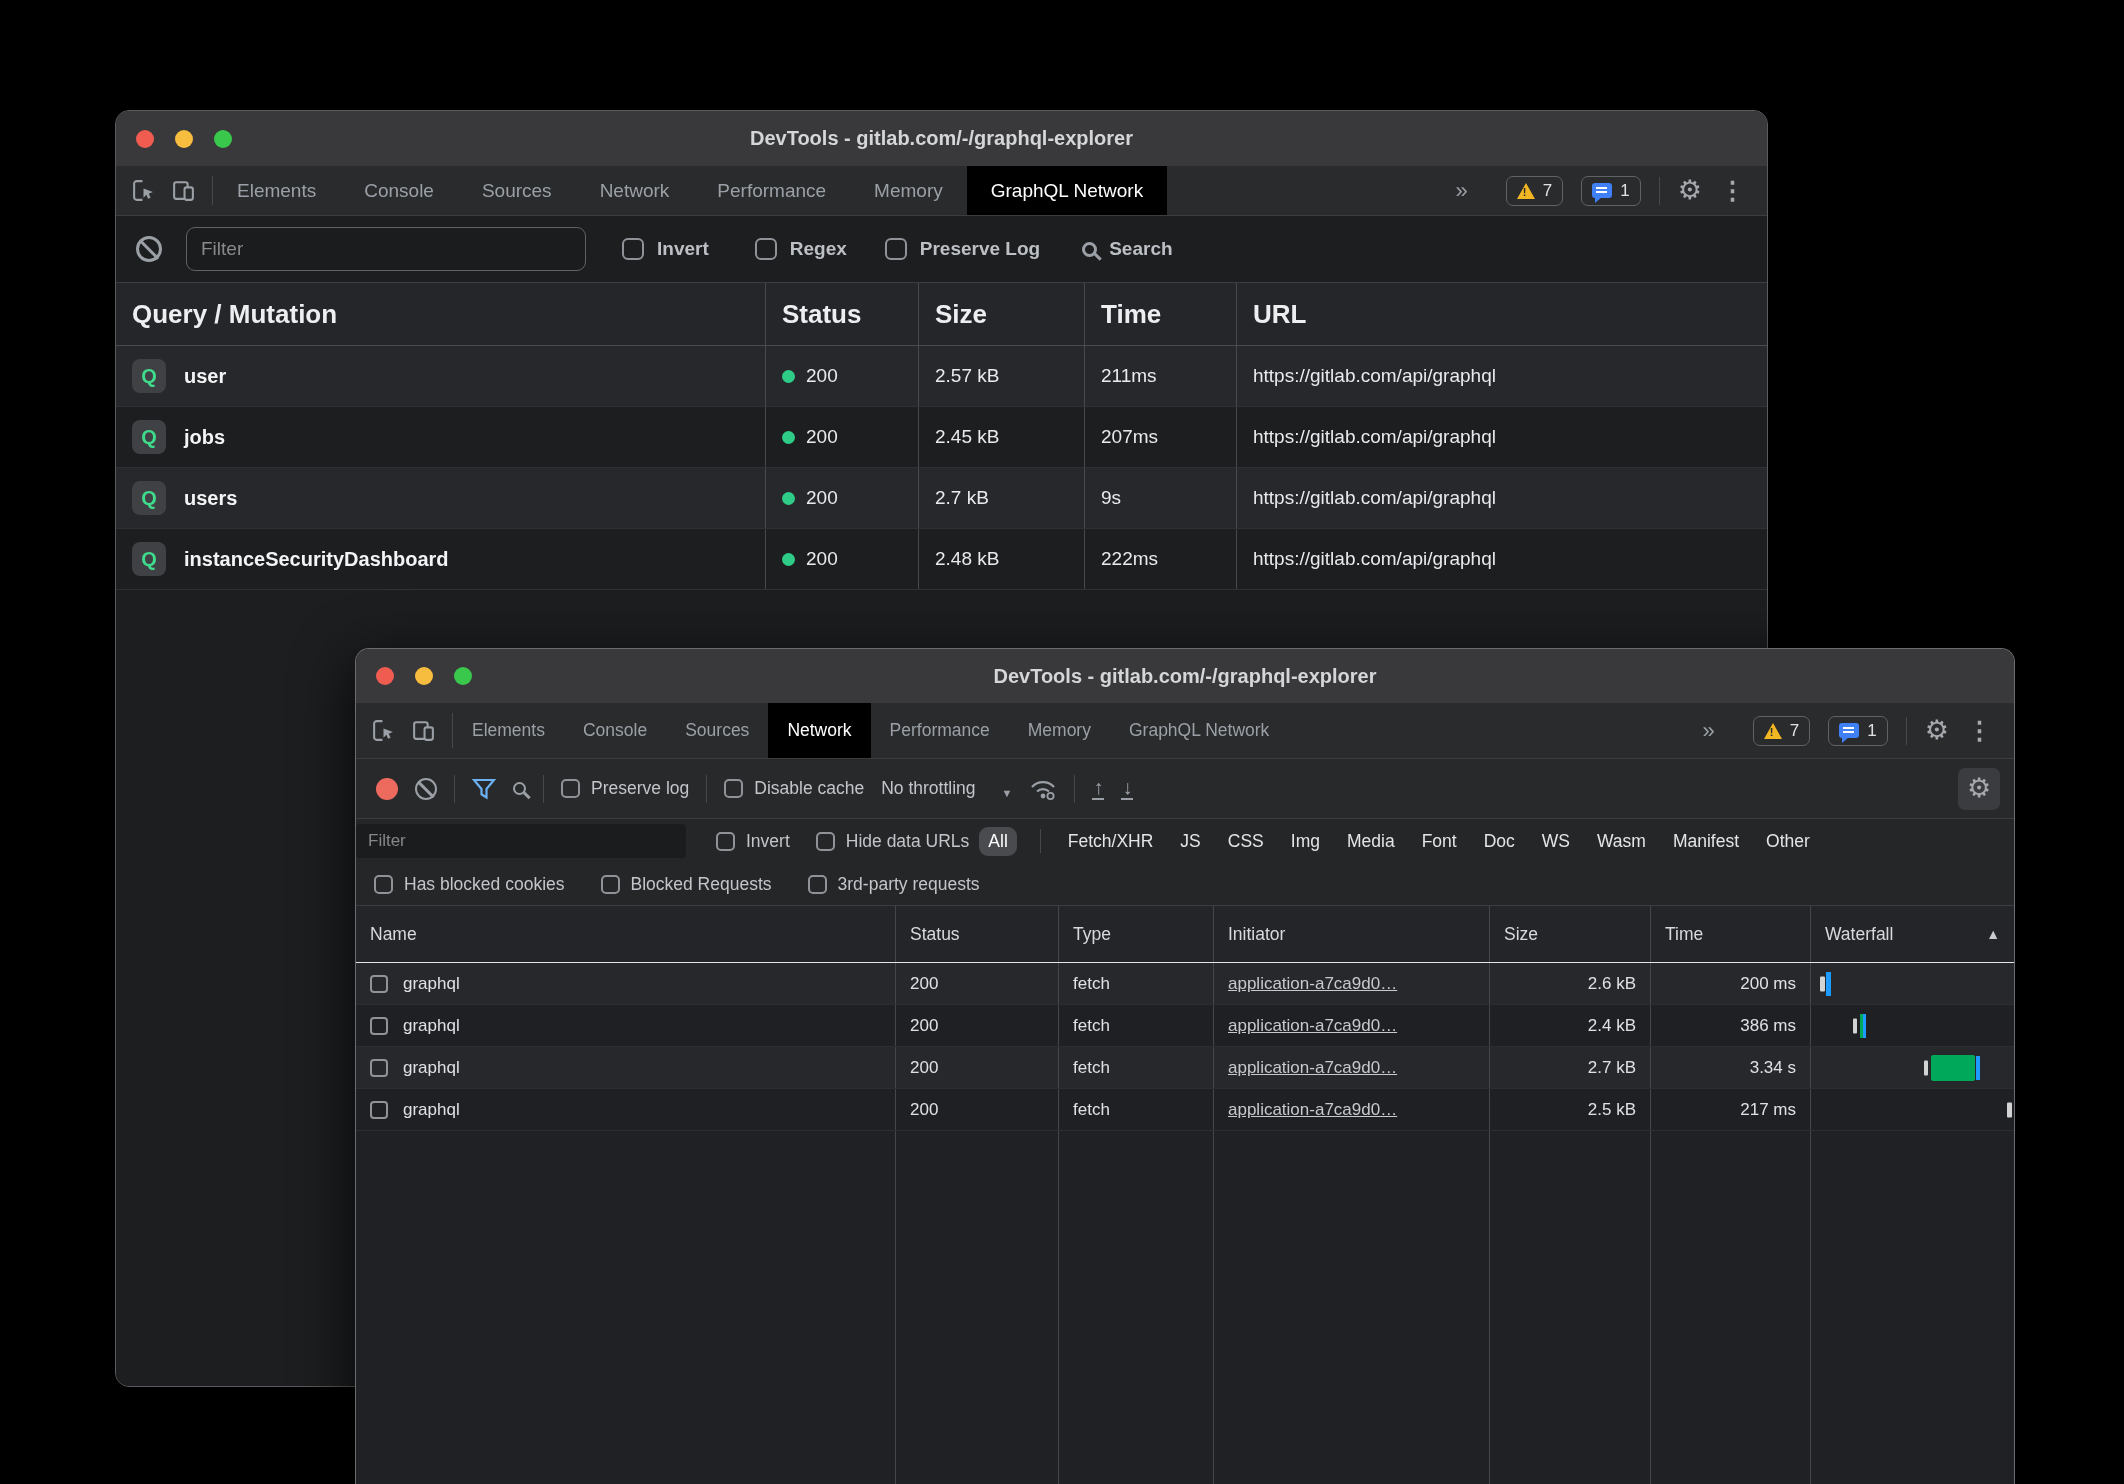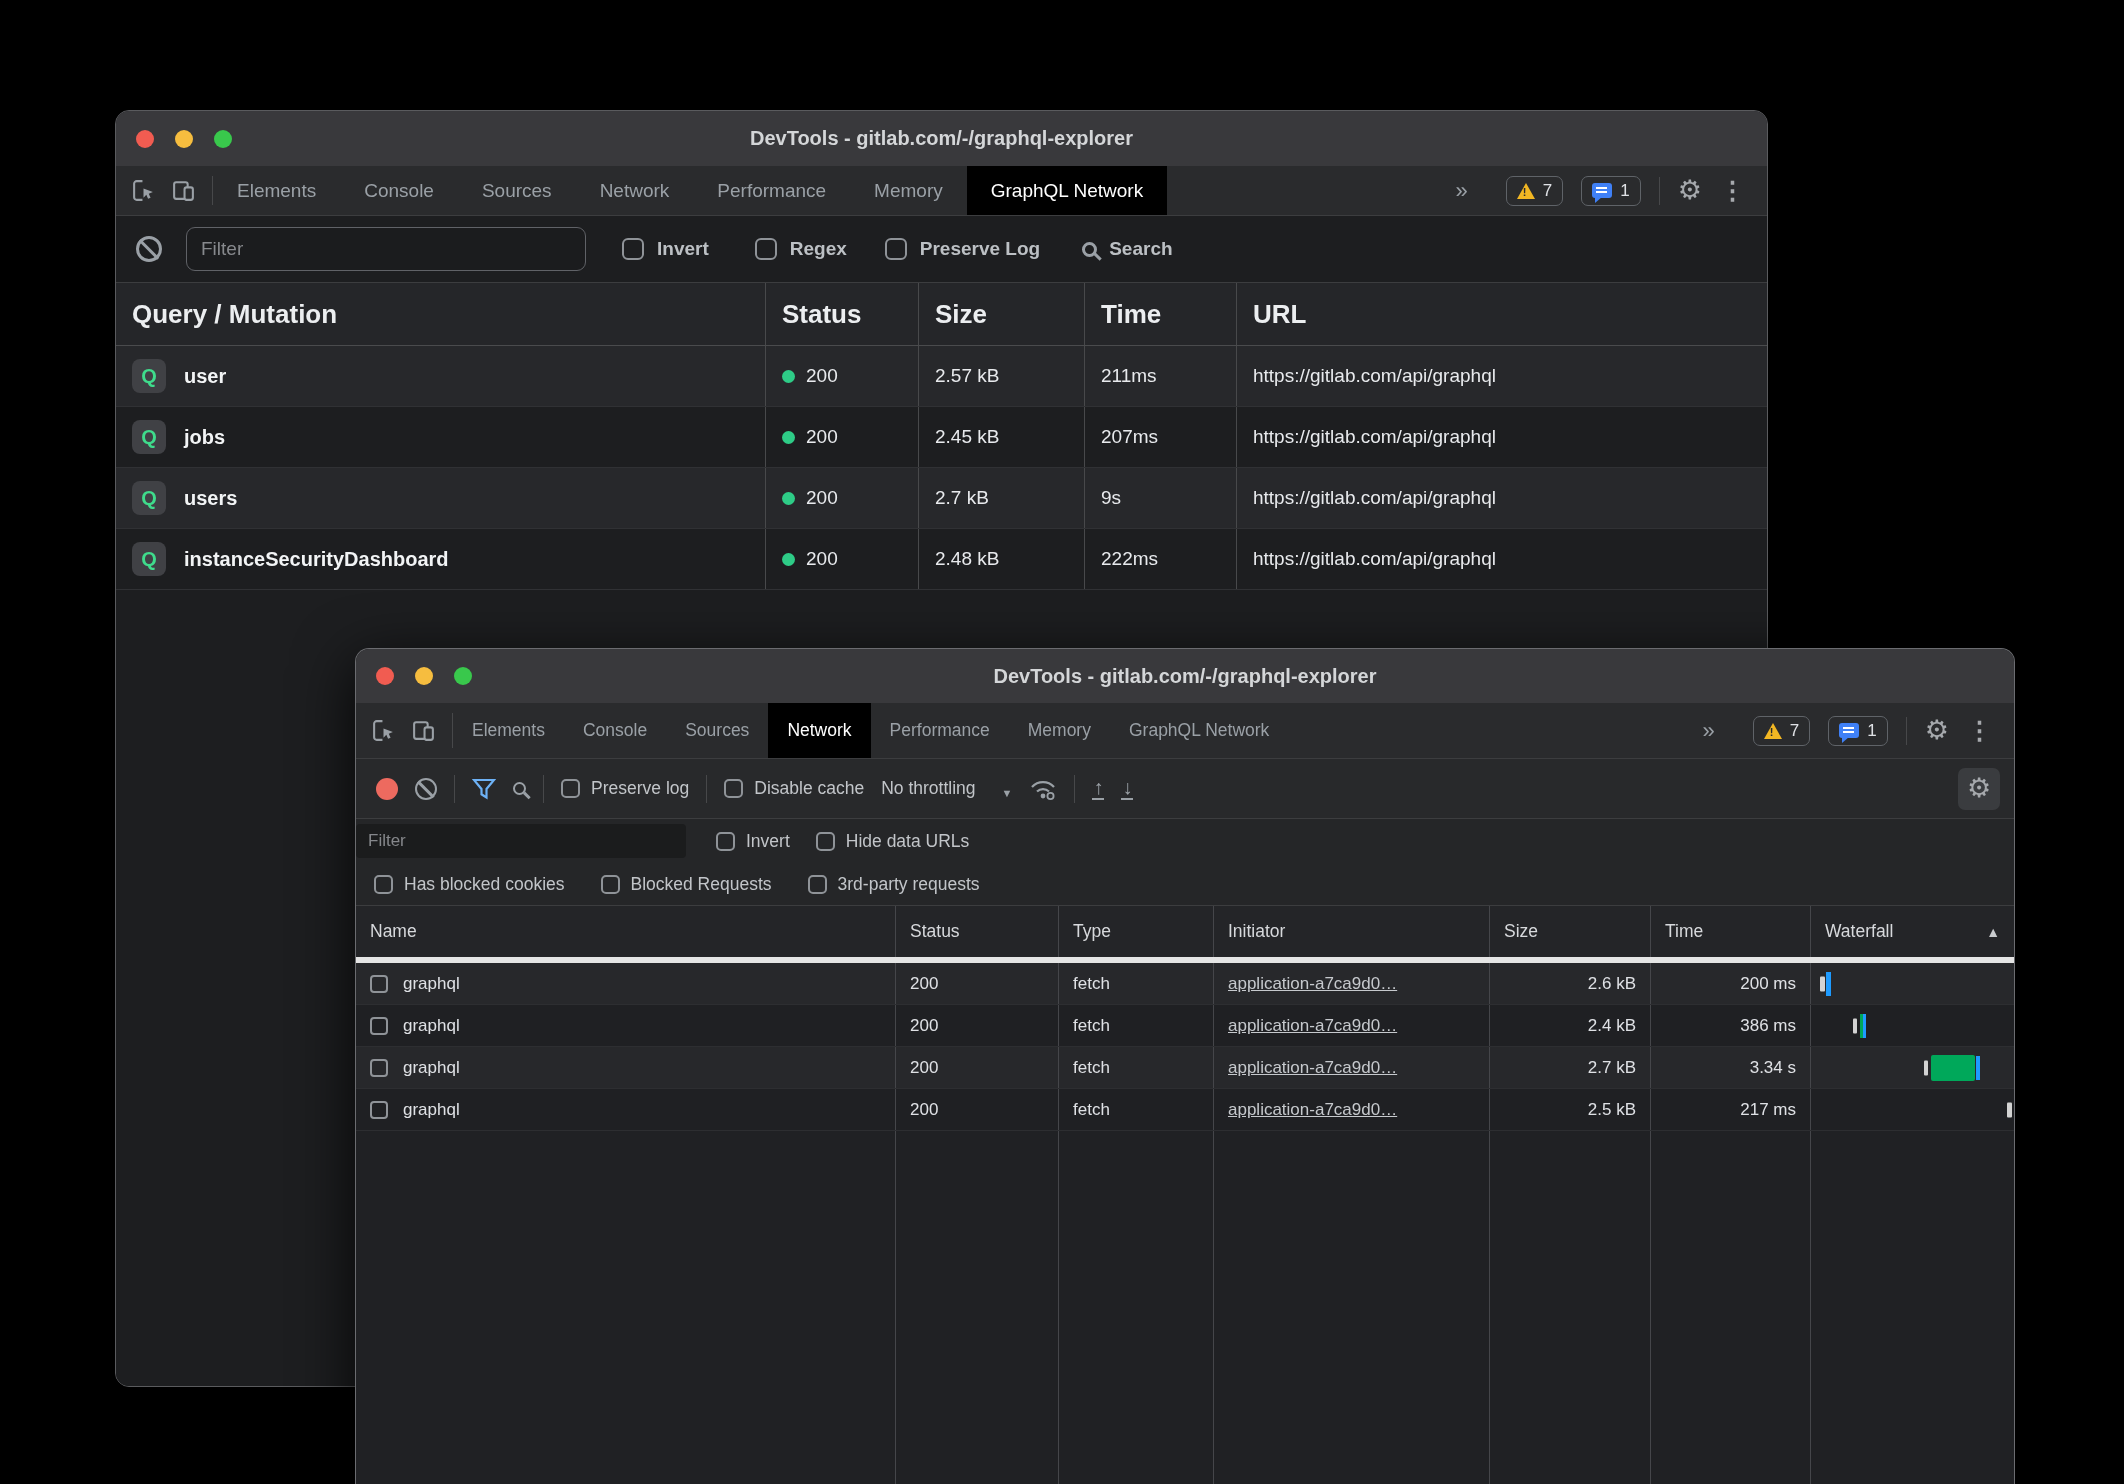--- a/index.html
+++ b/index.html
@@ -87,21 +87,21 @@
   .filter-input2{width:330px;height:34px;background:#1b1c1d;border:none;border-radius:4px;color:#dfe1e5;font-size:17px;padding:0 12px;outline:none;margin-right:16px;}
   .filter-input2::placeholder{color:#85878b;}
   .typelist{display:flex;align-items:center;gap:27px;color:#e3e5e8;font-size:17.5px;}
   .typepill{background:#494b4f;border-radius:9px;padding:4px 9px;color:#fff;margin:0 -4px;}
   .netfilter2{height:43px;background:#252628;display:flex;align-items:center;gap:36px;padding-left:18px;border-bottom:1px solid #3c3d3f;flex:0 0 auto;}
 
   
   .grid2{display:grid;grid-template-columns:539px 163px 155px 276px 161px 160px 1fr;flex:0 0 auto;}
   .grid2 .c{display:flex;align-items:center;padding:0 14px;overflow:hidden;white-space:nowrap;}
   .grid2 .c.sep{border-left:1px solid #45464a;}
-  .grid2.header{height:57px;background:#242528;border-bottom:6px solid #e5e5e5;}
+  .grid2.header{height:57px;background:#242528;border-bottom:1px solid #e5e5e5;}
   .grid2.header .c{font-size:17.5px;color:#d7d9dc;}
   .grid2.row{height:42px;font-size:17px;color:#dfe1e5;border-bottom:1px solid #2d2e31;}
   .grid2.row.alt{background:#27282b;} .grid2.row:not(.alt){background:#1f2023;}
   .rowcb{width:18px;height:18px;border:2px solid #8f9398;border-radius:4px;margin-right:15px;flex:0 0 auto;}
   .initlink{color:#c6c9cd;text-decoration:underline;}
   .rnum{justify-content:flex-end;}
   .sorttri{margin-left:auto;color:#c9cbce;font-size:14px;}
   .wfcell{position:relative;padding:0 !important;}
   .wfseg{position:absolute;top:50%;transform:translateY(-50%);}
   .wf-tick{height:15px;background:#d3d3d3;border-radius:1px;}
@@ -349,20 +349,35 @@
     <div class="netfilter">
       <input class="filter-input2" type="text" placeholder="Filter" style="">
       <label class="cbgroup2">
         <span class="cbbox2"></span>
         <span>Invert</span>
       </label>
       <label class="cbgroup2" style="margin-left:12px;">
         <span class="cbbox2"></span>
         <span>Hide data URLs</span>
       </label>
+      <div class="typelist">
+        <span class="typepill">All</span>
+        <span class="vsep2" style="height:24px;"></span>
+        <span>Fetch/XHR</span>
+        <span>JS</span>
+        <span>CSS</span>
+        <span>Img</span>
+        <span>Media</span>
+        <span>Font</span>
+        <span>Doc</span>
+        <span>WS</span>
+        <span>Wasm</span>
+        <span>Manifest</span>
+        <span>Other</span>
+      </div>
     </div>
 
     <div class="netfilter2">
       <label class="cbgroup2">
         <span class="cbbox2"></span>
         <span>Has blocked cookies</span>
       </label>
       <label class="cbgroup2">
         <span class="cbbox2"></span>
         <span>Blocked Requests</span>

